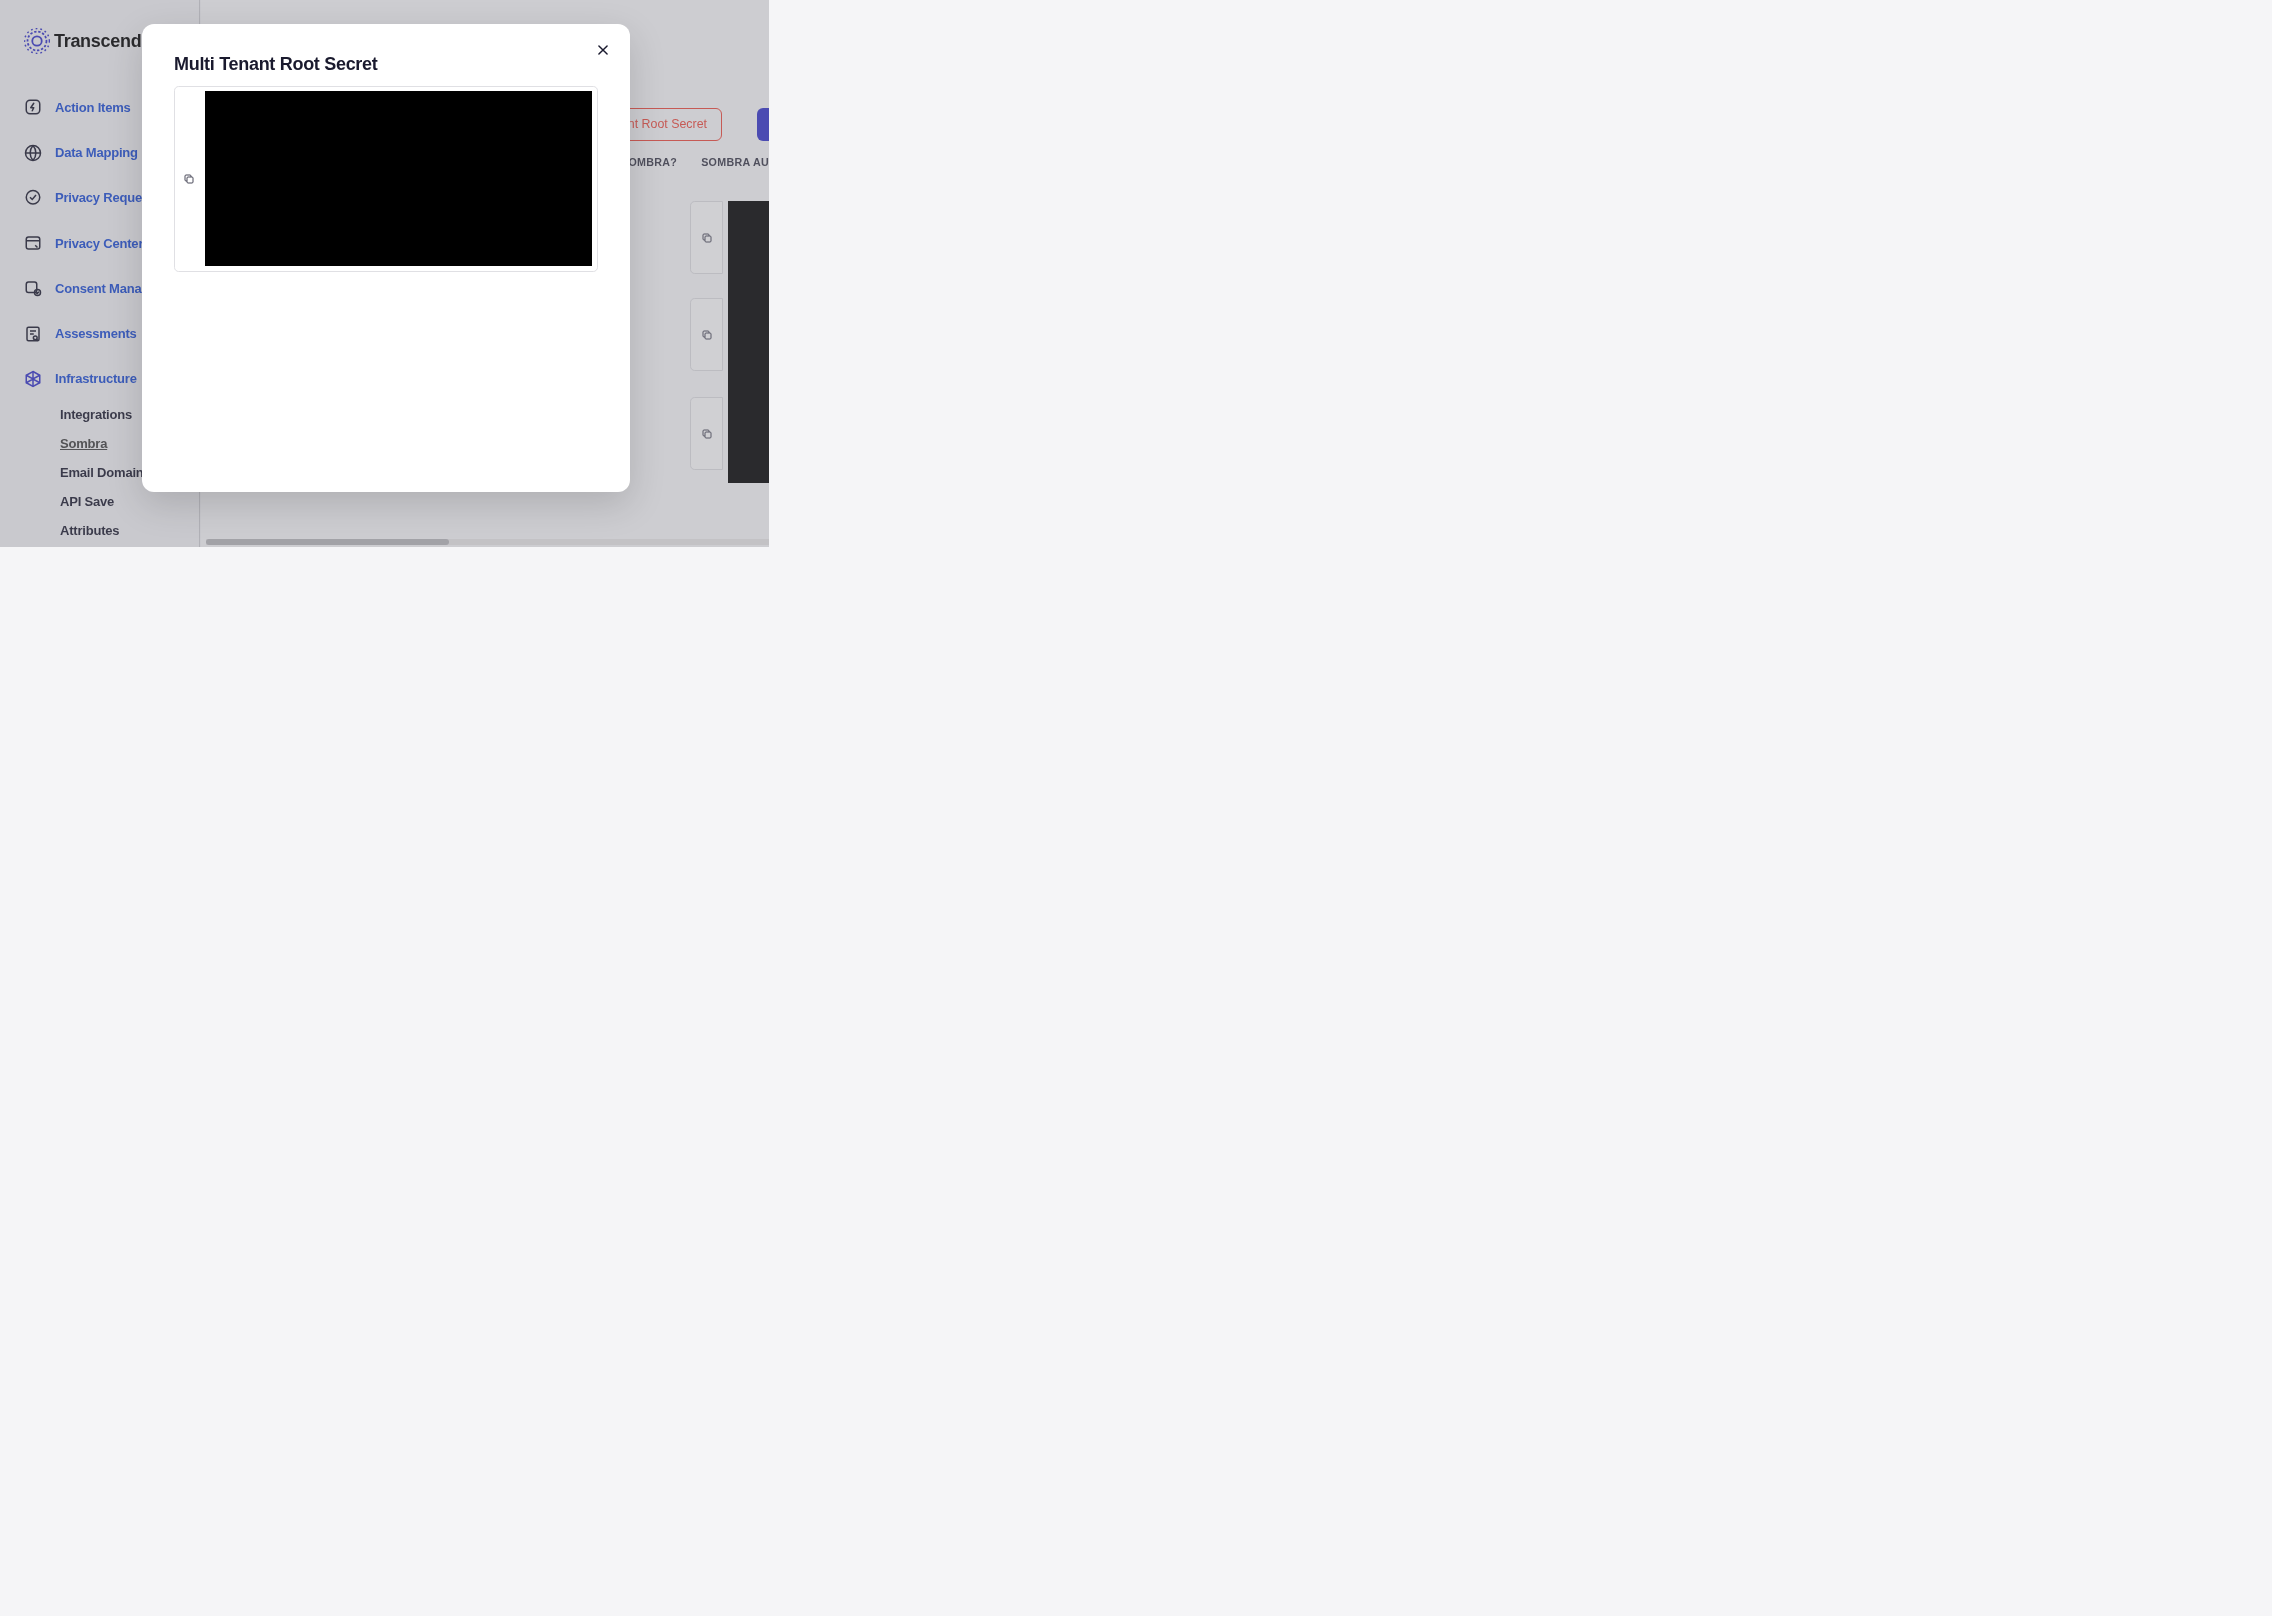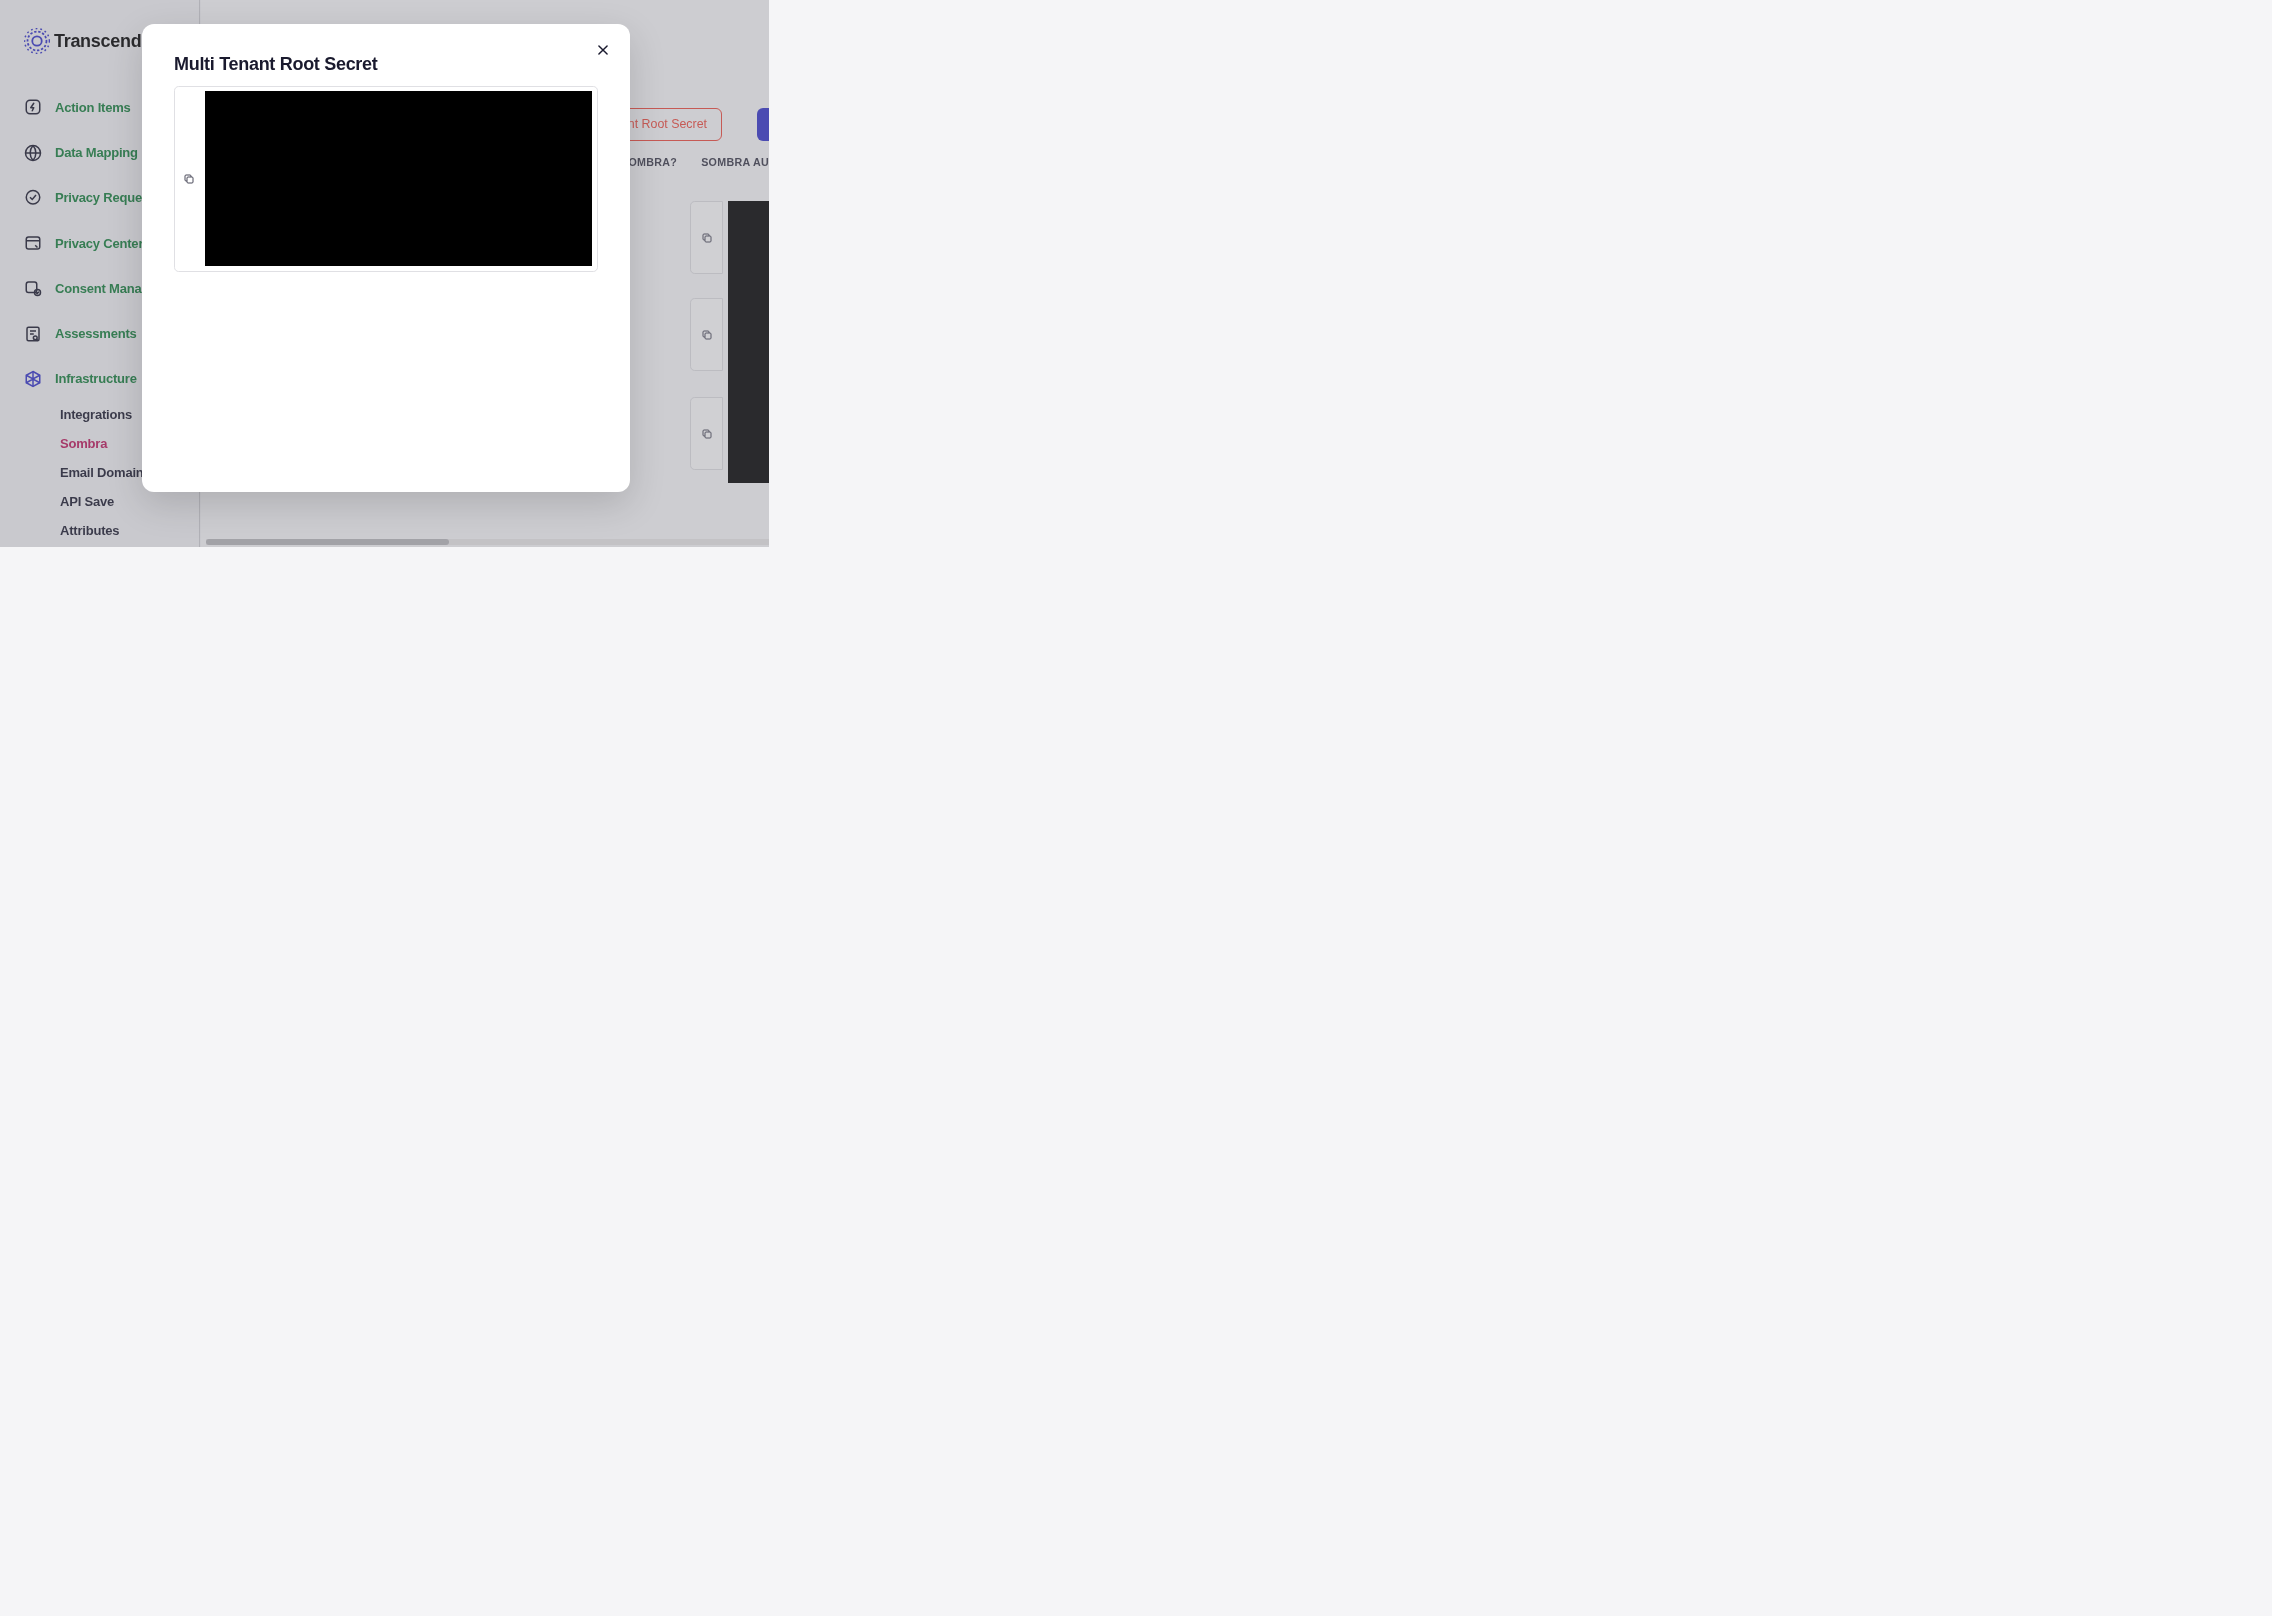--- a/index.html
+++ b/index.html
@@ -61,40 +61,41 @@
       color: #1a1a2e;
     }
     
     .sidebar-icon.active {
       color: #3333cc;
     }
     
     .sidebar-label {
       font-size: 13px;
       font-weight: 600;
-      color: #15803d;
+      color: #1d4ed8;
       letter-spacing: -0.2px;
     }
     
     .sidebar-sub {
       padding-left: 36px;
       margin-top: -7px;
     }
     
     .sidebar-sub-item {
       font-size: 13px;
       font-weight: 600;
       color: #1a1a2e;
       cursor: pointer;
       padding: 7px 0;
       letter-spacing: -0.2px;
     }
     
     .sidebar-sub-item.active {
-      color: #be185d;
+      color: #404040;
+      text-decoration: underline;
     }
     
     
     .main-area {
       position: absolute;
       left: 201px;
       top: 0;
       right: 0;
       height: 100%;
       background: #fbfbfc;

